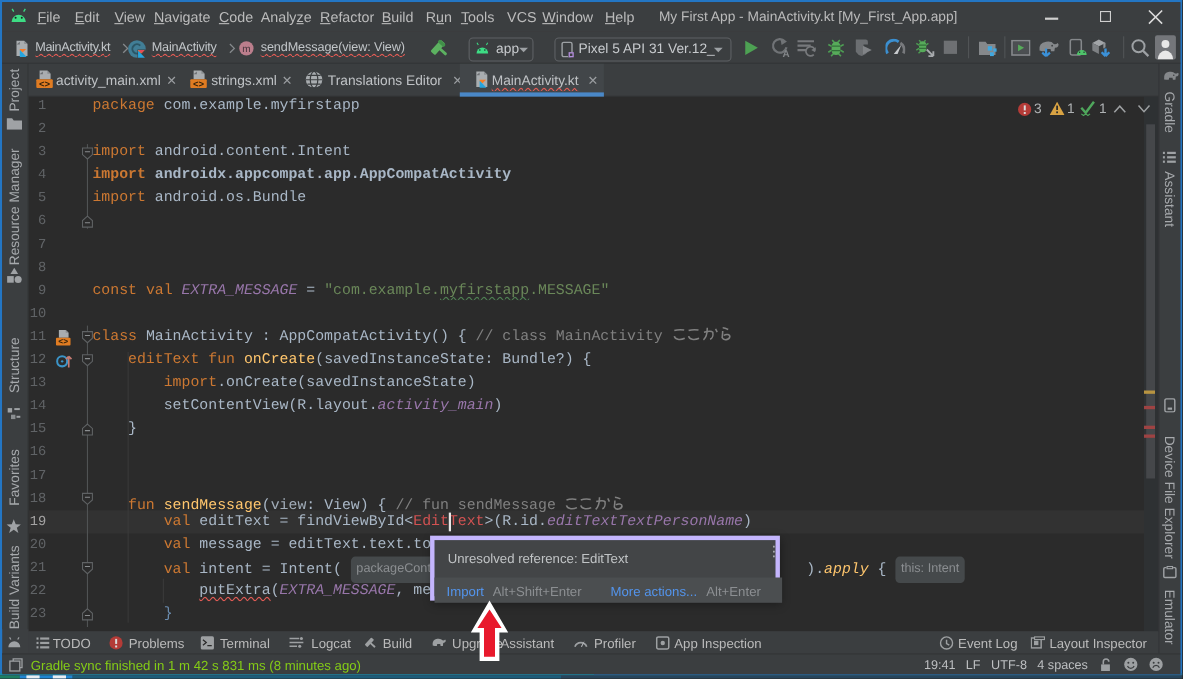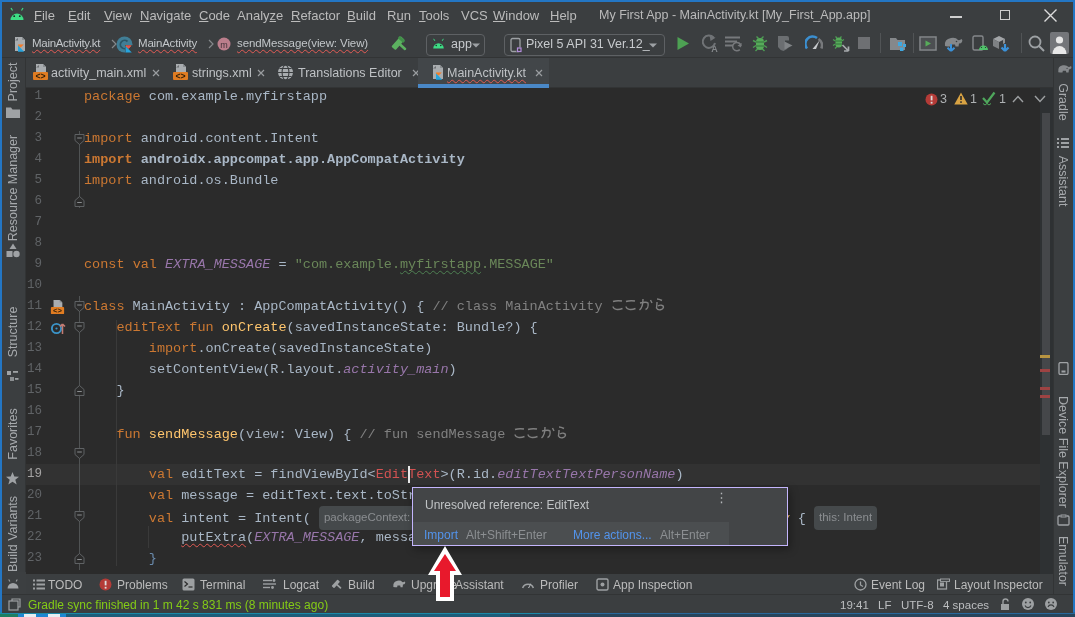--- a/index.html
+++ b/index.html
@@ -419,21 +419,21 @@
             <path d="M29 6 C33 5 36 5 37 6 C37.5 9 36.5 12 34.5 12.5"></path>
             <path d="M39.5 3 L41 6"></path>
             <path d="M46 2 C48 2 50 3 51 3.5"></path>
             <path d="M46 5 C46 8 45.5 10 45.5 11 C47 14 52 13 52.5 10 C52.5 8 49 7.5 47 9"></path>
           </g>
         </svg></div>
 <div class="cl" style="top:229px;left:58px;">    <span class="kw">editText</span> <span class="kw">fun</span> <span class="fn">onCreate</span>(savedInstanceState: Bundle?) {</div>
 <div class="cl" style="top:250px;left:58px;">        <span class="kw">import</span>.onCreate(savedInstanceState)</div>
 <div class="cl" style="top:271px;left:58px;">        setContentView(R.layout.<span class="pp">activity_main</span>)</div>
 <div class="cl" style="top:292px;left:58px;">    }</div>
-<div class="cl" style="top:336px;left:58px;">    <span class="kw">fun</span> <span class="fn">sendMessage</span>(<span class="pa">view</span>: View) { <span class="cm">// fun sendMessage </span><svg width="54" height="16" viewBox="0 0 54 16" style="vertical-align:-3px;">
+<div class="cl" style="top:362px;left:58px;">    <span class="kw">fun</span> <span class="fn">sendMessage</span>(<span class="pa">view</span>: View) { <span class="cm">// fun sendMessage </span><svg width="54" height="16" viewBox="0 0 54 16" style="vertical-align:-3px;">
           <g stroke="#808080" stroke-width="1.4" fill="none">
             <path d="M2 4.5 C5 3.5 8 3.5 11 4"></path>
             <path d="M2 9.5 C2.5 12.5 7 13.5 11.5 11.5"></path>
             <path d="M15 4.5 C18 3.5 21 3.5 24 4"></path>
             <path d="M15 9.5 C15.5 12.5 20 13.5 24.5 11.5"></path>
             <path d="M32 2 C32 7 31 11 28.5 13"></path>
             <path d="M29 6 C33 5 36 5 37 6 C37.5 9 36.5 12 34.5 12.5"></path>
             <path d="M39.5 3 L41 6"></path>
             <path d="M46 2 C48 2 50 3 51 3.5"></path>
             <path d="M46 5 C46 8 45.5 10 45.5 11 C47 14 52 13 52.5 10 C52.5 8 49 7.5 47 9"></path>
@@ -572,21 +572,21 @@
         <path d="M4 8.5 a3.2 3.2 0 0 0 6 0" fill="none" stroke="#3b3e40" stroke-width="1.1"></path>
       </svg>
 <svg class="abs" style="left:1042px;top:2px;" width="14" height="14" viewBox="0 0 14 14">
         <circle cx="7" cy="7" r="6" fill="#9da0a2"></circle>
         <circle cx="4.8" cy="5.5" r="0.9" fill="#3b3e40"></circle>
         <circle cx="9.2" cy="5.5" r="0.9" fill="#3b3e40"></circle>
         <path d="M4 10 a3.2 3.2 0 0 1 6 0" fill="none" stroke="#3b3e40" stroke-width="1.1"></path>
       </svg>
 </div>
 
-<div id="popup" class="abs" style="left:412px;top:487px;width:376px;height:59px;background:#434547;border:1px solid #c4b5fd;box-shadow:2px 3px 8px rgba(0,0,0,0.35);">
+<div id="popup" class="abs" style="left:391px;top:487px;width:318px;height:59px;background:#434547;border:4px solid #c4b5fd;box-shadow:2px 3px 8px rgba(0,0,0,0.35);">
 <div class="abs" style="left:0;top:34px;width:316px;height:23px;background:#4b4e50;"></div>
 <div class="abs" style="left:12px;top:10px;font-size:12px;color:#c0c3c5;">Unresolved reference: EditText</div>
 <div class="abs" style="left:302px;top:7px;font-size:13px;color:#b5b8ba;letter-spacing:0;line-height:6px;">⋮</div>
 <div class="abs" style="left:11px;top:40px;font-size:12px;color:#5394ec;">Import</div>
 <div class="abs" style="left:53px;top:40px;font-size:12px;color:#8c8f92;">Alt+Shift+Enter</div>
 <div class="abs" style="left:160px;top:40px;font-size:12px;color:#5394ec;">More actions...</div>
 <div class="abs" style="left:247px;top:40px;font-size:12px;color:#8c8f92;">Alt+Enter</div>
 </div>
 
 <svg class="abs" style="left:420px;top:540px;" width="50" height="65" viewBox="0 0 50 65">

